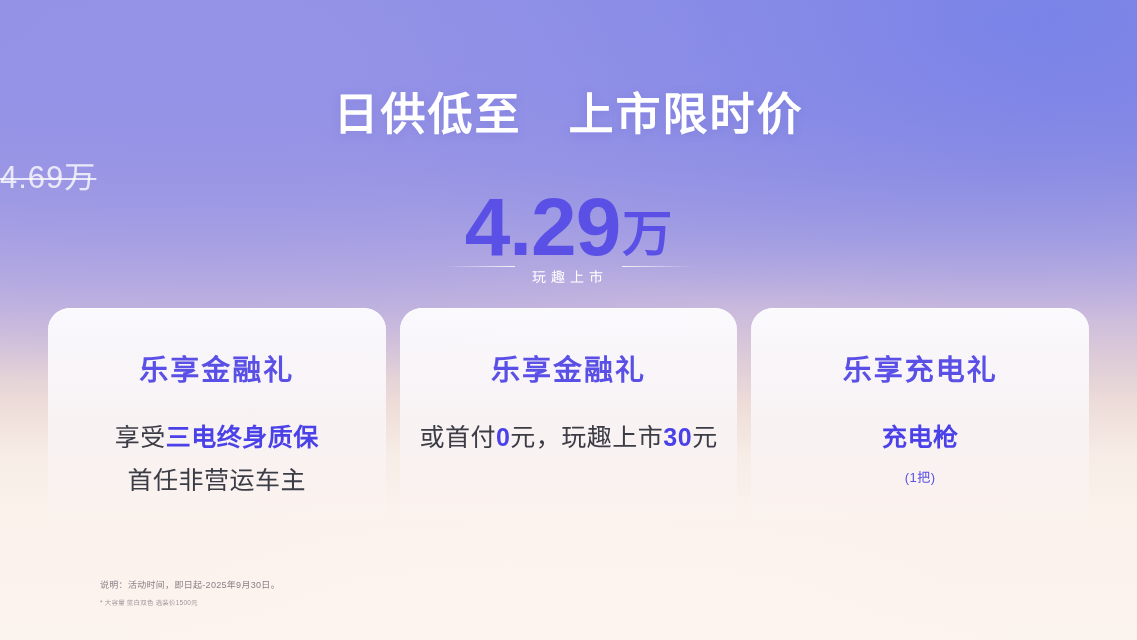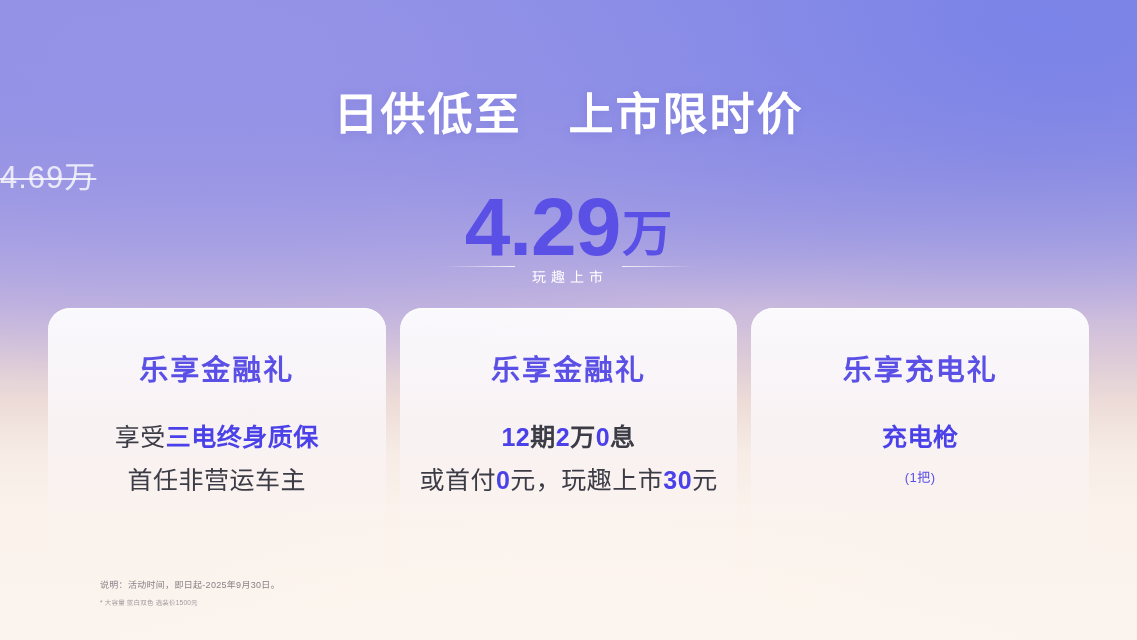--- a/index.html
+++ b/index.html
@@ -237,23 +237,20 @@
         <div class="card-line">
           <span>享受</span><span class="hl">三电终身质保</span>
         </div>
         <div class="card-line">
           <span>首任非营运车主</span>
         </div>
       </div>
 
       <div class="card">
         <div class="card-title">乐享金融礼</div>
-        <div class="card-line strong">
-          <span class="hl">12</span><span>期</span><span class="hl">2</span><span>万</span><span class="hl">0</span><span>息</span>
-        </div>
         <div class="card-line">
           <span>或首付</span><span class="hl">0</span><span>元，玩趣上市</span><span class="hl">30</span><span>元</span>
         </div>
       </div>
 
       <div class="card">
         <div class="card-title">乐享充电礼</div>
         <div class="card-line">
           <span class="hl">充电枪</span>
         </div>

